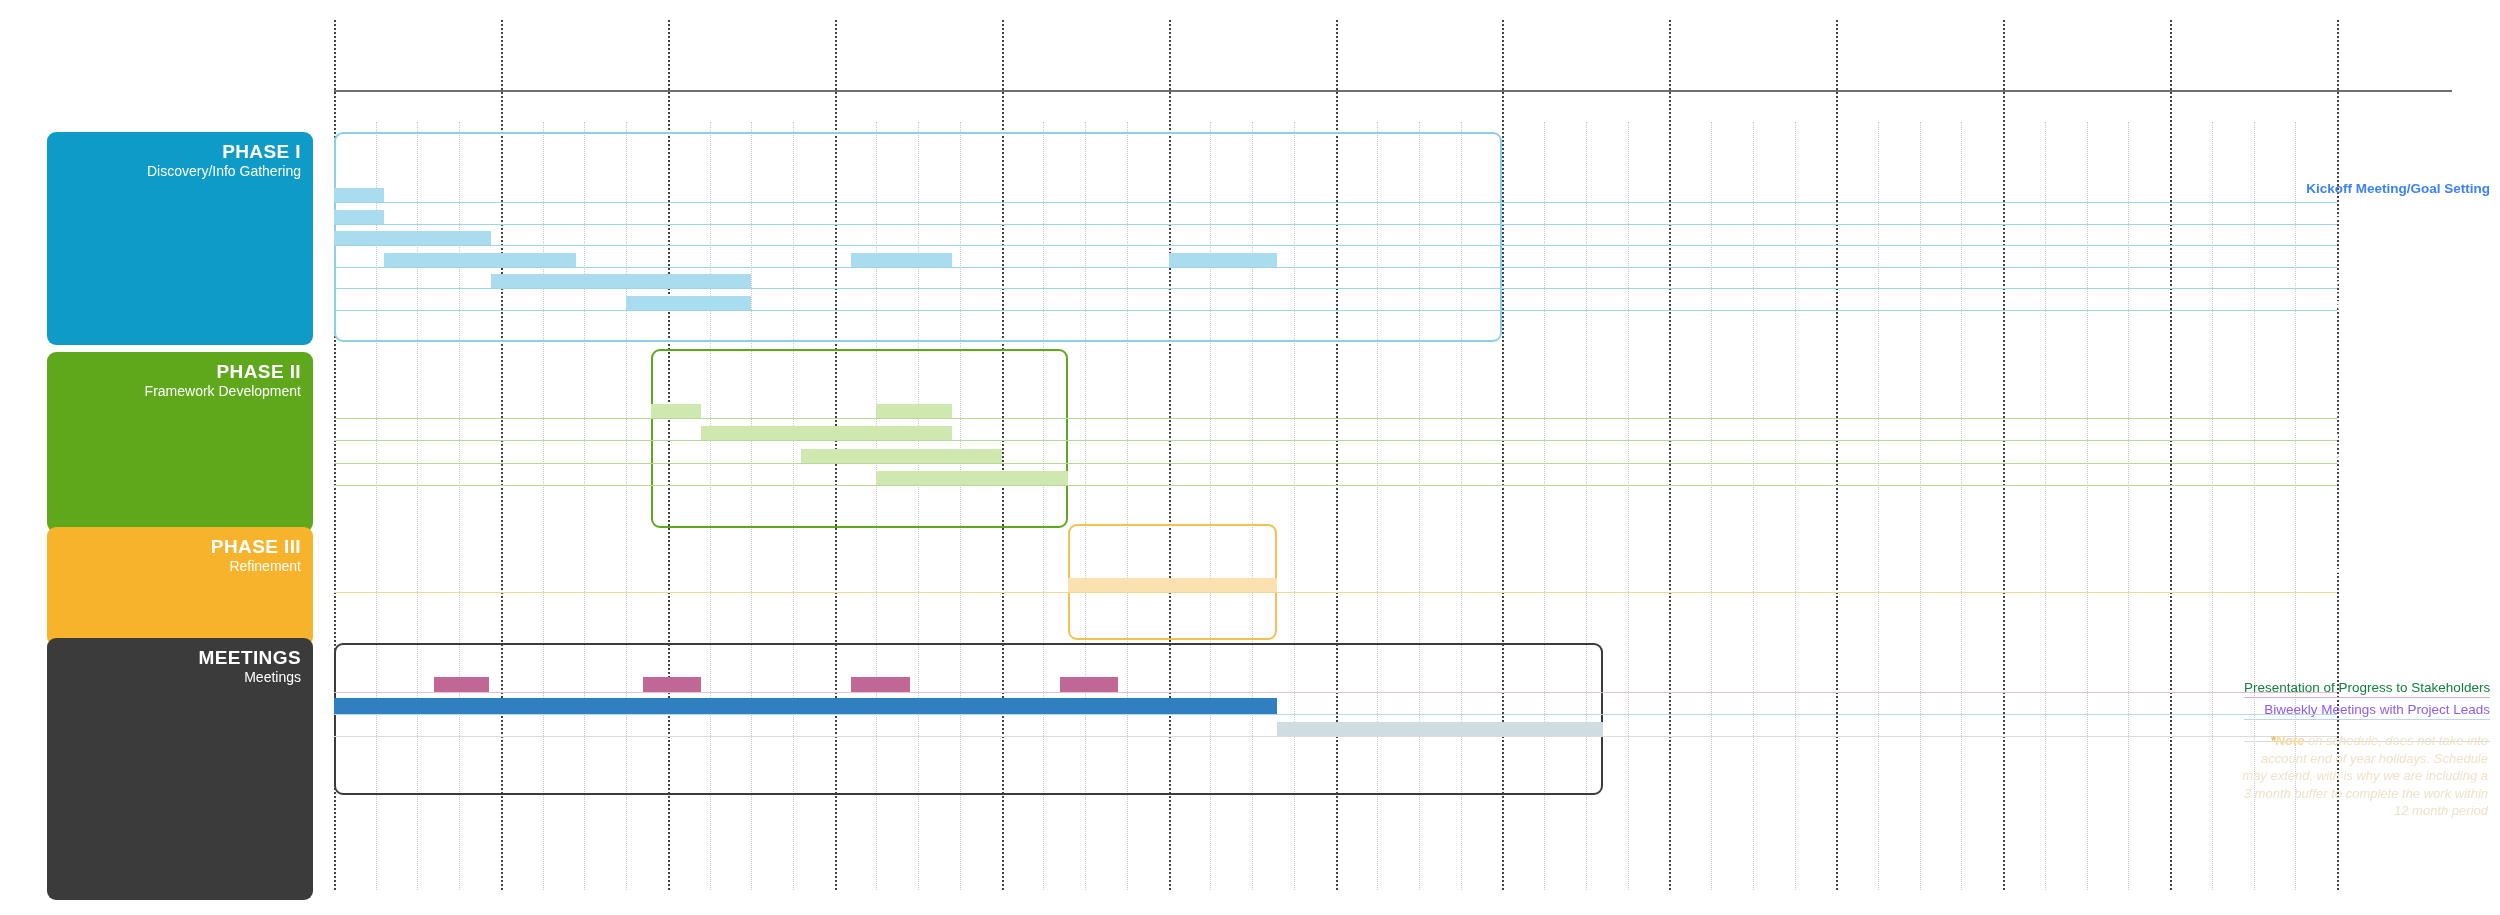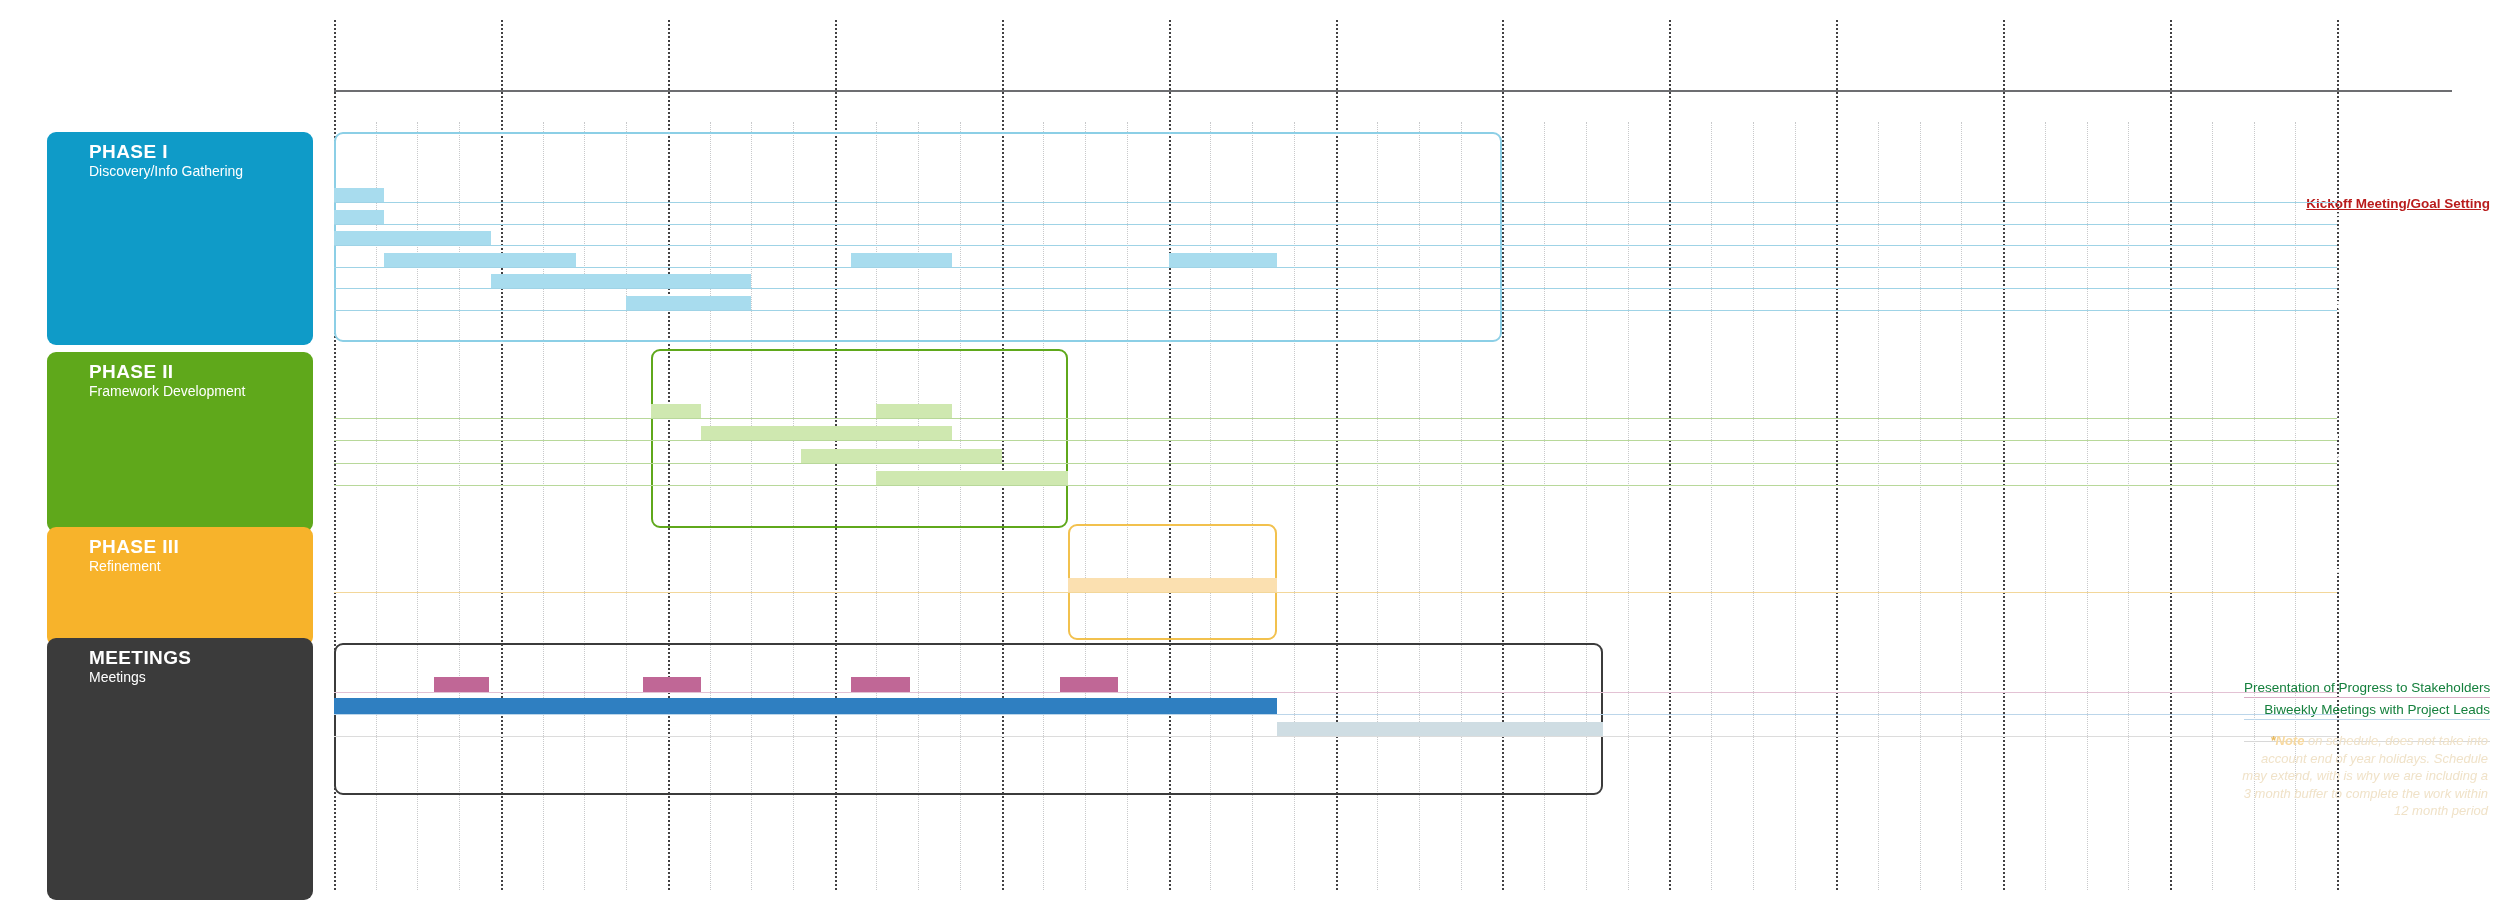--- a/index.html
+++ b/index.html
@@ -68,21 +68,21 @@
   .phase-panel {
     position: absolute;
     left: 47px;
     width: 266px;
     border-radius: 9px;
     box-sizing: border-box;
     color: #ffffff;
     overflow: hidden;
   }
   .phase-head {
-    text-align: left;
+    text-align: right;
     padding: 9px 12px 0 2px;
     margin-left: 40px;
   }
   .phase-title {
     font-size: 19px;
     font-weight: bold;
     letter-spacing: 0.4px;
     line-height: 22px;
   }
   .phase-sub {
@@ -191,21 +191,21 @@
 
   <div id="header-rule"></div>
 
   <div id="phases-layer">
       <div class="phase-panel" style="top: 132px; height: 213px; background: rgb(15, 155, 200);">
         <div class="phase-head">
           <div class="phase-title">PHASE I</div>
           <div class="phase-sub">Discovery/Info Gathering</div>
         </div>
       </div>
-      <div class="task-label bold" style="top: 197px; border-bottom: 1px solid rgba(255, 255, 255, 0.55); color: #b91c1c; text-decoration: underline;">Kickoff Meeting/Goal Setting</div>
+      <div class="task-label bold" style="top: 182px; border-bottom: 1px solid rgba(255, 255, 255, 0.55); color: #3b82f6;">Kickoff Meeting/Goal Setting</div>
       <div class="task-label" style="top: 212.6px; border-bottom: 1px solid rgba(255, 255, 255, 0.55); color: rgb(255, 255, 255);">Synthesize &amp; Document Goals</div>
       <div class="task-label" style="top: 234.2px; border-bottom: 1px solid rgba(255, 255, 255, 0.55); color: rgb(255, 255, 255);">Data Gathering</div>
       <div class="task-label" style="top: 255.8px; border-bottom: 1px solid rgba(255, 255, 255, 0.55); color: rgb(255, 255, 255);">Fact Finding Interviews</div>
       <div class="task-label" style="top: 277.4px; border-bottom: 1px solid rgba(255, 255, 255, 0.55); color: rgb(255, 255, 255);">Data Processing, Iterative Analysis</div>
       <div class="task-label bold" style="top: 299px; border-bottom: 1px solid rgba(255, 255, 255, 0.55); color: rgb(255, 255, 255);">Regroup &amp; Revisit Goals</div>
       <div class="phase-box" style="left: 334px; width: 1168.42px; top: 132px; height: 210px; border: 2px solid rgb(140, 207, 230);"></div>
       <div class="bar" style="left: 334px; width: 2003px; top: 202px; height: 1px; background: rgb(159, 211, 230);"></div>
       <div class="bar" style="left: 334px; width: 50.075px; height: 14px; top: 188px; background: rgb(168, 220, 238); border: none;"></div>
       <div class="bar" style="left: 334px; width: 2003px; top: 223.6px; height: 1px; background: rgb(159, 211, 230);"></div>
       <div class="bar" style="left: 334px; width: 50.075px; height: 14px; top: 209.6px; background: rgb(168, 220, 238); border: none;"></div>
@@ -249,21 +249,21 @@
       <div class="phase-box" style="left: 1068.43px; width: 208.646px; top: 524px; height: 116px; border: 2px solid rgb(242, 193, 78);"></div>
       <div class="bar" style="left: 334px; width: 2003px; top: 592px; height: 1px; background: rgb(243, 215, 154);"></div>
       <div class="bar" style="left: 1068.43px; width: 208.646px; height: 14px; top: 578px; background: rgb(251, 224, 176); border: none;"></div>
       <div class="phase-panel" style="top: 638px; height: 262px; background: rgb(59, 59, 59);">
         <div class="phase-head">
           <div class="phase-title">MEETINGS</div>
           <div class="phase-sub">Meetings</div>
         </div>
       </div>
       <div class="task-label" style="top: 681px; border-bottom: 1px solid rgb(217, 174, 198); color: #15803d;">Presentation of Progress to Stakeholders</div>
-      <div class="task-label" style="top: 703px; border-bottom: 1px solid rgb(188, 214, 234); color: #15803d;">Biweekly Meetings with Project Leads</div>
+      <div class="task-label" style="top: 703px; border-bottom: 1px solid rgb(188, 214, 234); color: #8b5cf6;">Biweekly Meetings with Project Leads</div>
       <div class="task-label" style="top: 725px; border-bottom: 1px solid rgb(216, 216, 216); color: rgb(255, 255, 255);">Schedule Buffer</div>
       <div class="phase-box" style="left: 334px; width: 1268.57px; top: 643px; height: 152px; border: 2px solid rgb(59, 59, 59);"></div>
       <div class="bar" style="left: 334px; width: 2003px; top: 692px; height: 1px; background: rgb(227, 194, 212);"></div>
       <div class="bar" style="left: 434.15px; width: 55.0825px; height: 15px; top: 677px; background: rgb(192, 103, 150); border: none;"></div>
       <div class="bar" style="left: 642.796px; width: 58.4208px; height: 15px; top: 677px; background: rgb(192, 103, 150); border: none;"></div>
       <div class="bar" style="left: 851.442px; width: 58.4208px; height: 15px; top: 677px; background: rgb(192, 103, 150); border: none;"></div>
       <div class="bar" style="left: 1060.09px; width: 58.4208px; height: 15px; top: 677px; background: rgb(192, 103, 150); border: none;"></div>
       <div class="bar" style="left: 334px; width: 2003px; top: 714px; height: 1px; background: rgb(188, 214, 234);"></div>
       <div class="bar" style="left: 334px; width: 943.079px; height: 16px; top: 698px; background: rgb(47, 127, 193); border: none;"></div>
       <div class="bar" style="left: 334px; width: 2003px; top: 736px; height: 1px; background: rgb(220, 220, 220);"></div>

